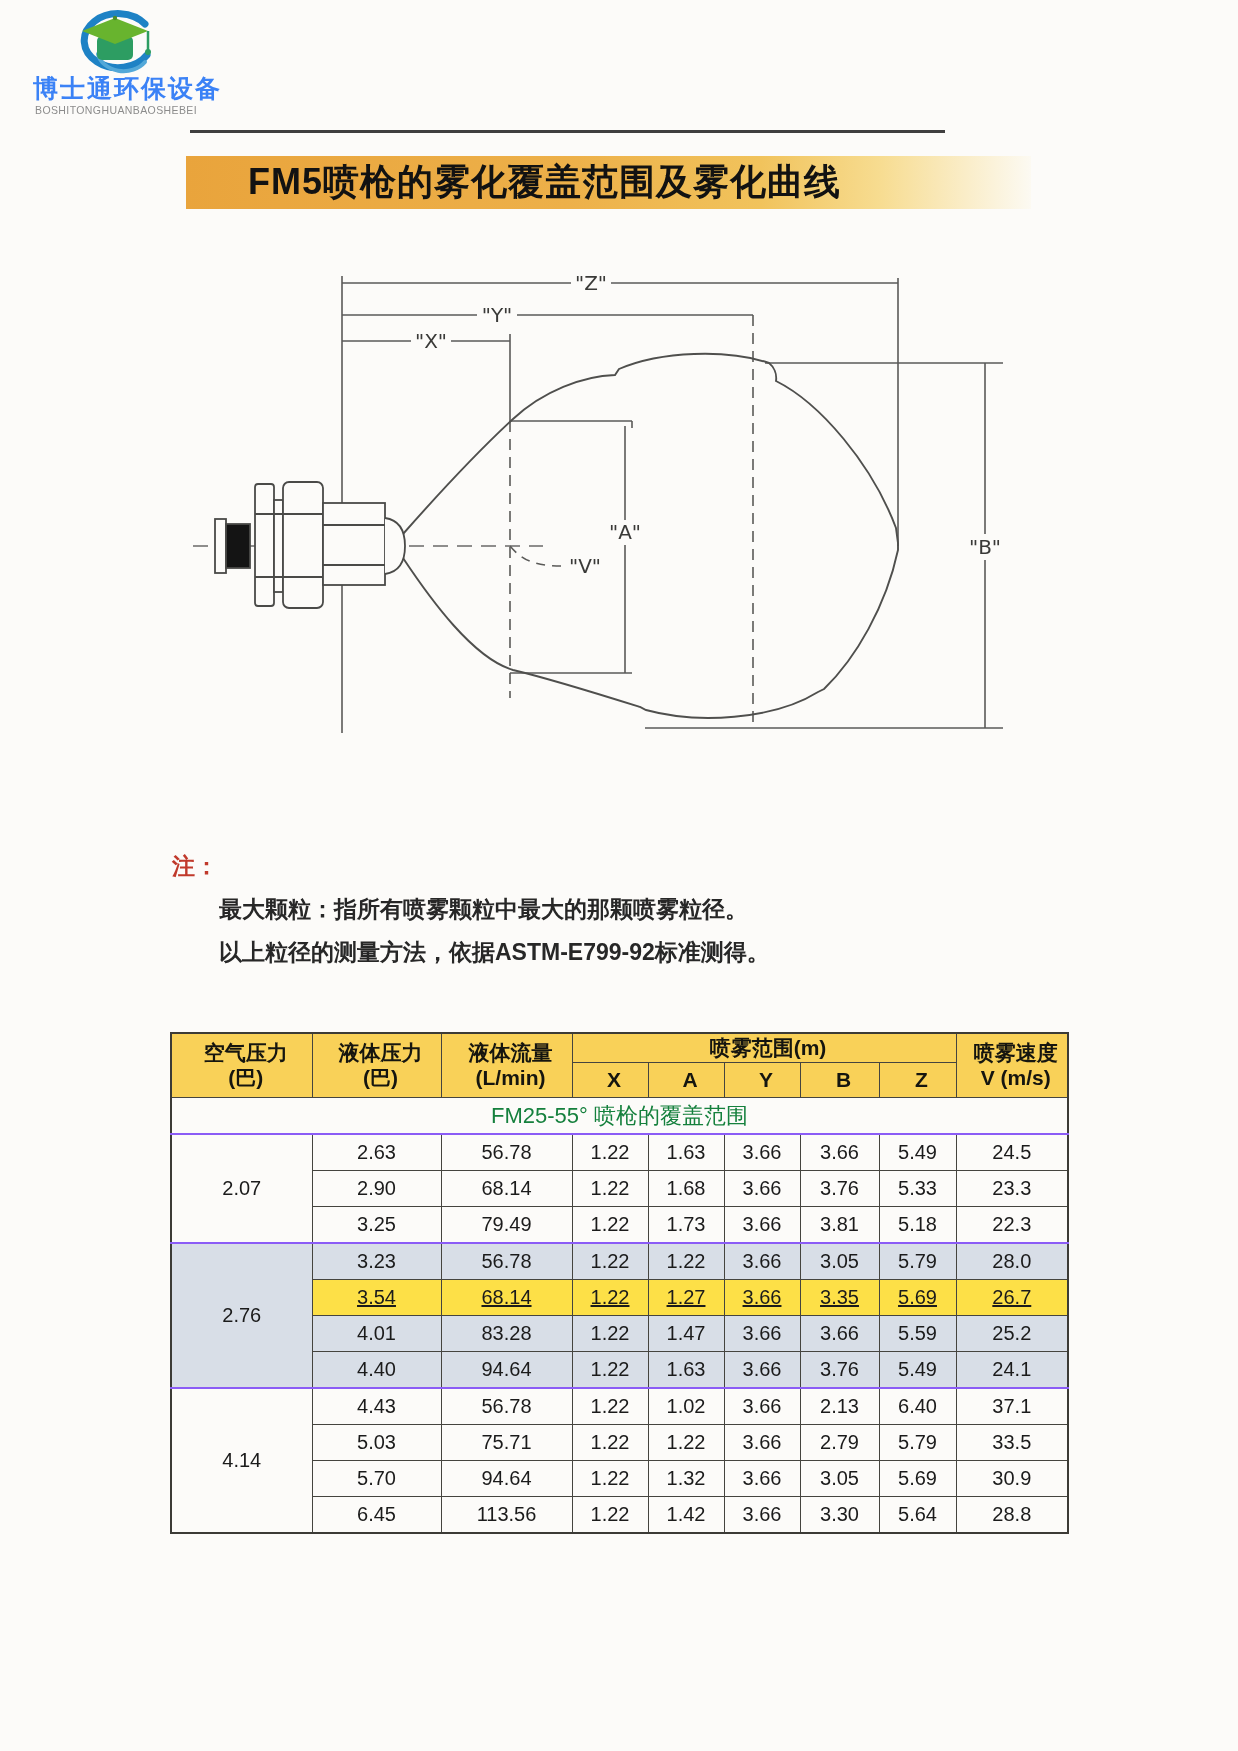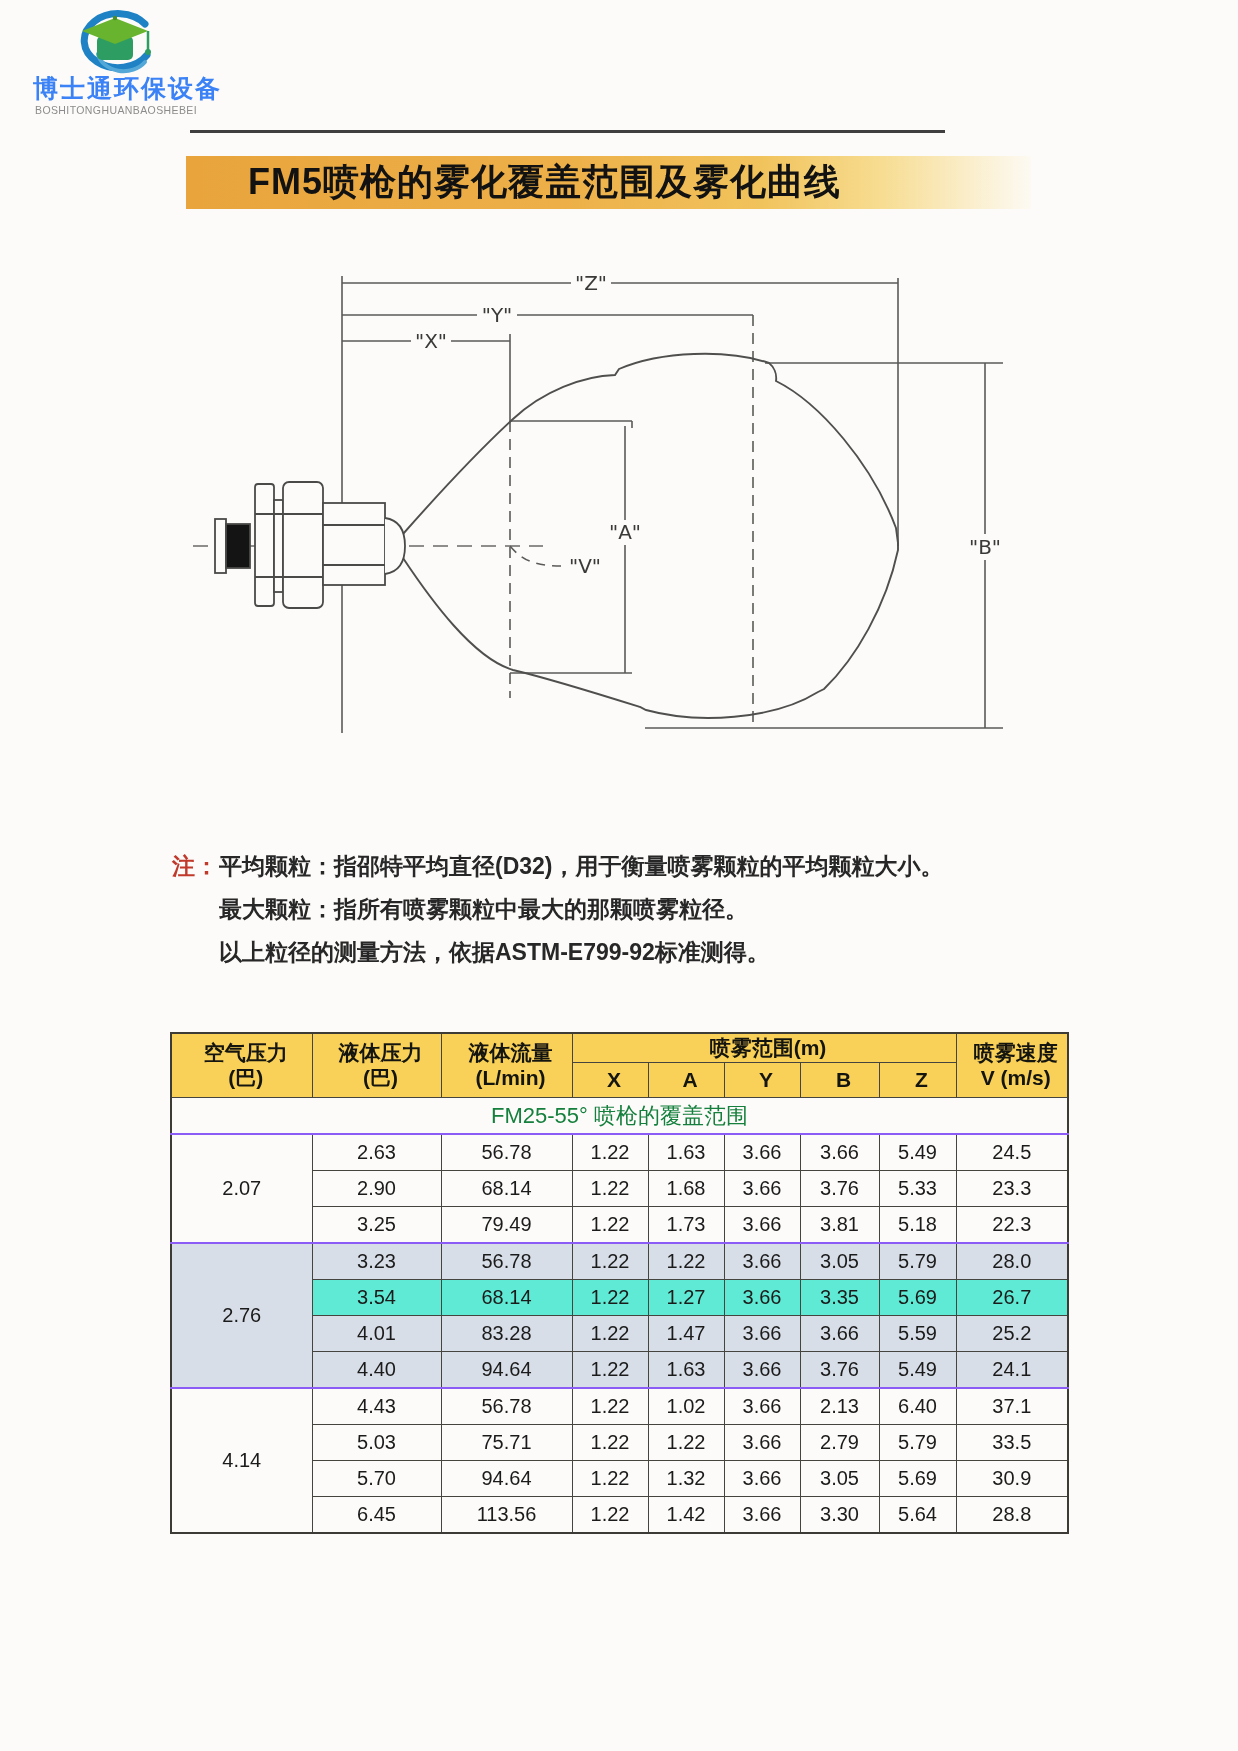--- a/index.html
+++ b/index.html
@@ -142,21 +142,20 @@
       <text class="dimtext" x="450" y="311">"A"</text>
       <rect x="786" y="306" width="48" height="26" fill="#fcfbf9"></rect>
       <text class="dimtext" x="810" y="326">"B"</text>
       <text class="dimtext" x="410" y="345">"V"</text>
     </g>
   </svg>
 
   <div class="notes">
     <div class="note-line">
       <span class="note-prefix">注：</span>
-      <span>平均颗粒：指邵特平均直径(D32)，用于衡量喷雾颗粒的平均颗粒大小。</span>
     </div>
     <div class="note-line">
       <span>最大颗粒：指所有喷雾颗粒中最大的那颗喷雾粒径。</span>
     </div>
     <div class="note-line">
       <span>以上粒径的测量方法，依据ASTM-E799-92标准测得。</span>
     </div>
   </div>
 
   <table class="spec-table">
@@ -240,21 +239,21 @@
           <td rowspan="4">2.76</td>
           <td>3.23</td>
           <td>56.78</td>
           <td>1.22</td>
           <td>1.22</td>
           <td>3.66</td>
           <td>3.05</td>
           <td>5.79</td>
           <td>28.0</td>
         </tr>
-        <tr style="background: #5eead4;">
+        <tr style="background: #fde047; text-decoration: underline;">
           <td>3.54</td>
           <td>68.14</td>
           <td>1.22</td>
           <td>1.27</td>
           <td>3.66</td>
           <td>3.35</td>
           <td>5.69</td>
           <td>26.7</td>
         </tr>
         <tr style="background: rgb(216, 222, 231);">

